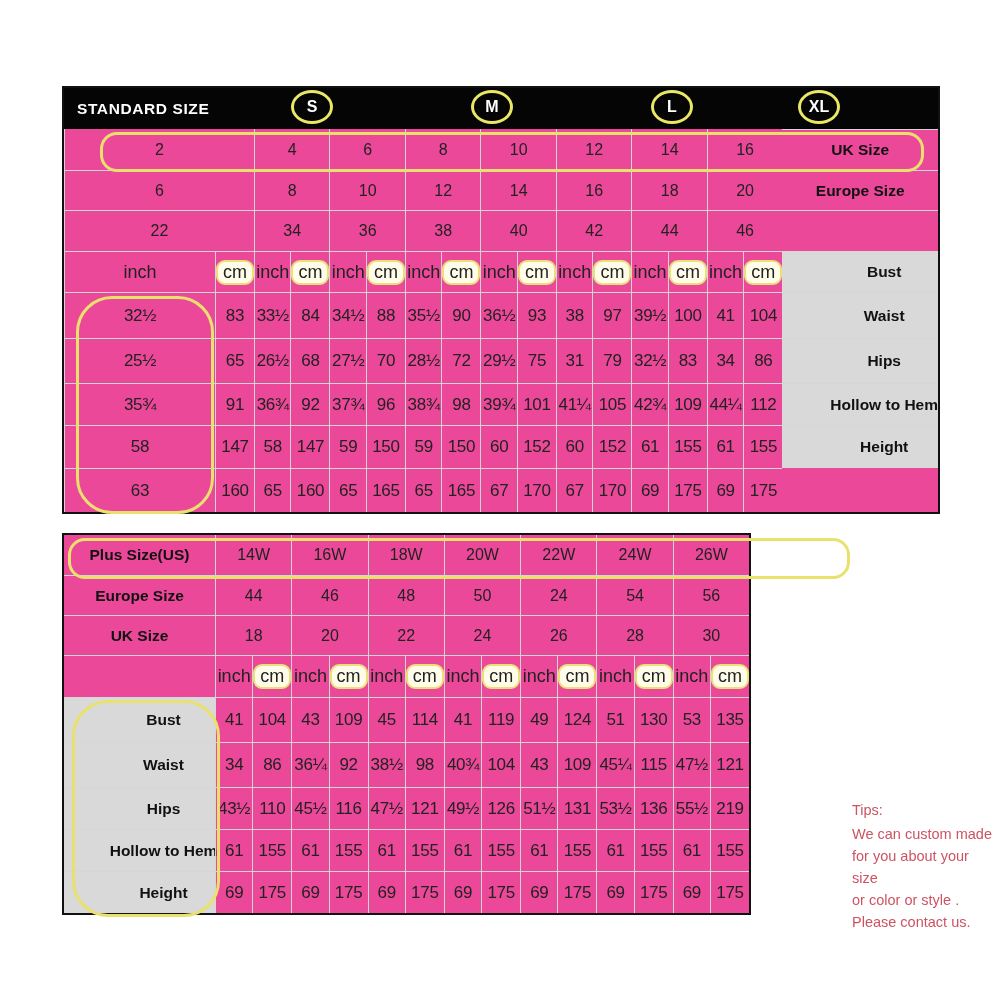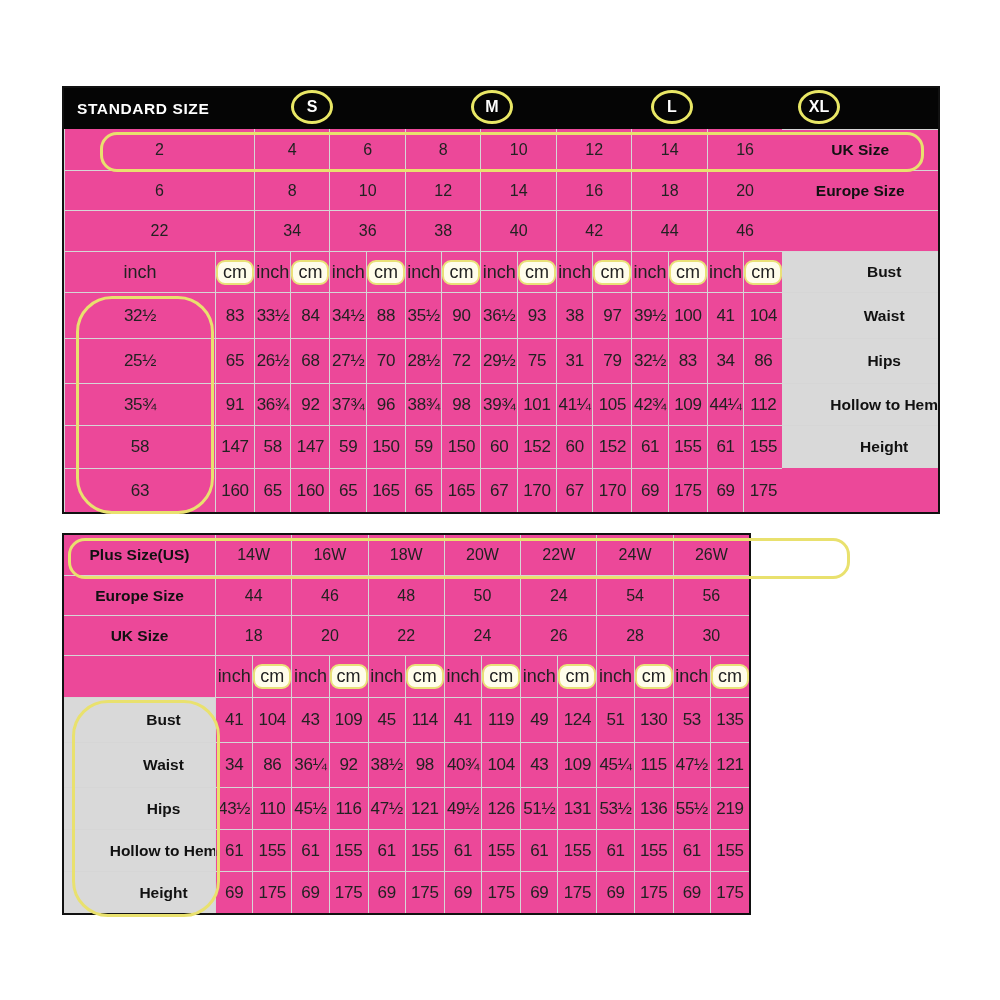--- a/index.html
+++ b/index.html
@@ -372,14 +372,21 @@
         <div class="cell measure-val">175</div>
         <div class="cell measure-val">69</div>
         <div class="cell measure-val">175</div>
         <div class="cell measure-val">69</div>
         <div class="cell measure-val">175</div>
       </div>
     <div class="oval oval-plus-size"></div>
     <div class="oval oval-labels-plus"></div>
   </section>
 
+  <aside class="tips">
+    <div class="tips-title">Tips:</div>
+    <div class="tips-line">We can custom made</div>
+    <div class="tips-line">for you about your size</div>
+    <div class="tips-line">or color or style .</div>
+    <div class="tips-line">Please contact us.</div>
+  </aside>
 
 </div>
 
 </body></html>

